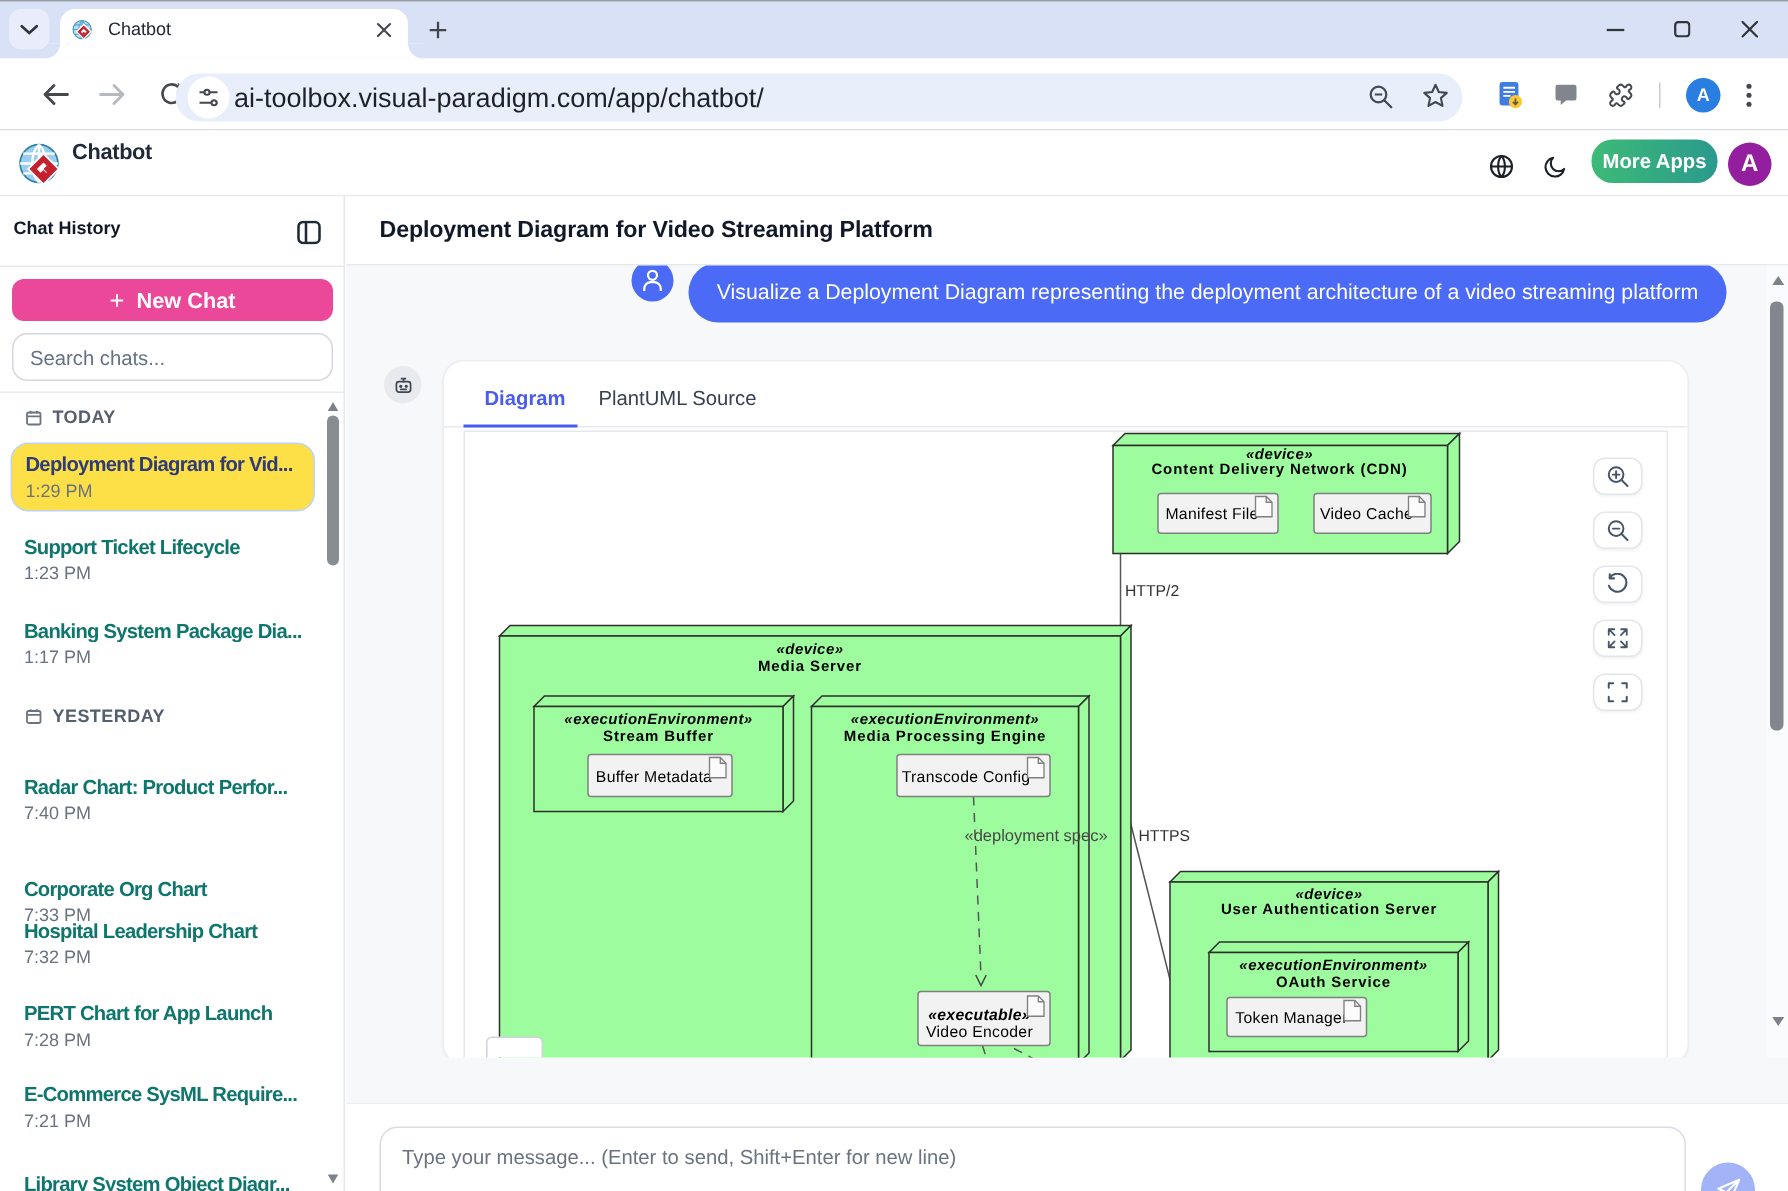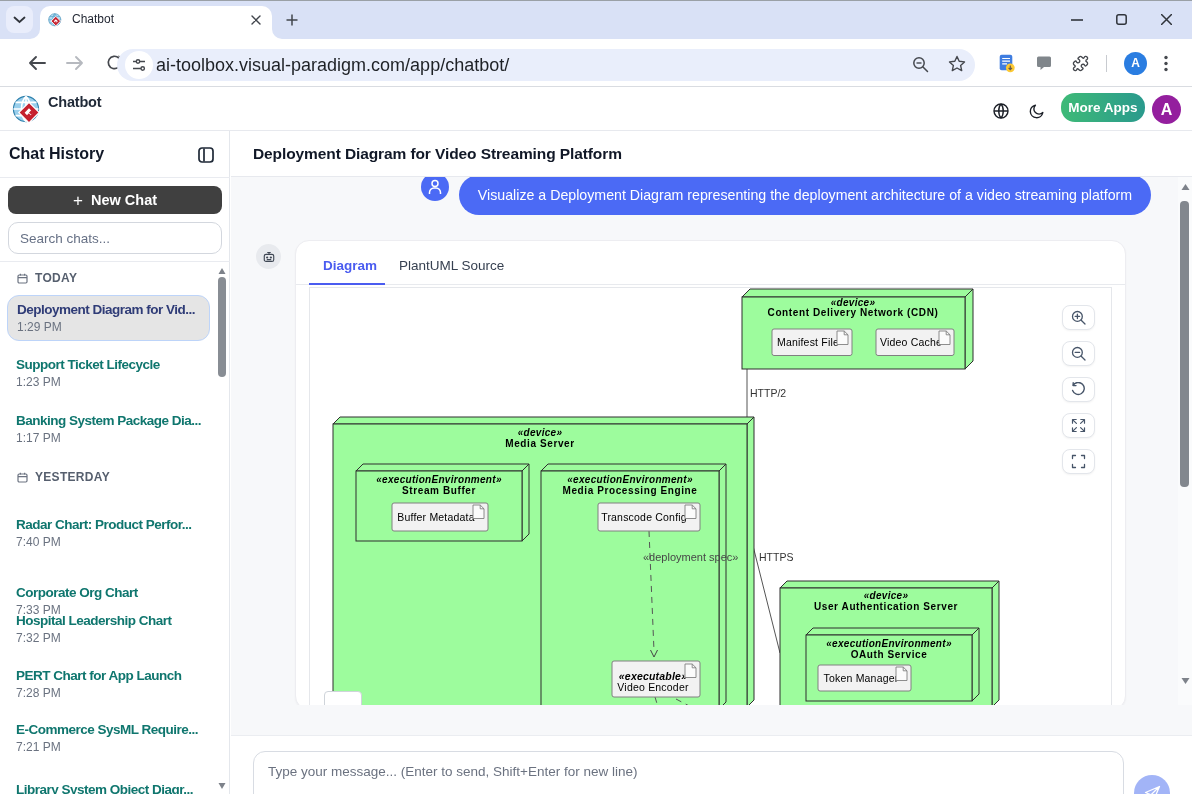--- a/index.html
+++ b/index.html
@@ -2,21 +2,21 @@
 <html><head>
 <meta charset="utf-8">
 <style>
 html,body{margin:0;padding:0;}
 body{width:1192px;height:794px;overflow:hidden;font-family:"Liberation Sans",sans-serif;}
 .ab{position:absolute;}
 #page{position:relative;width:1192px;height:794px;background:#fff;overflow:hidden;}
 svg{display:block;}
 .sechead{left:17px;height:16px;display:flex;align-items:center;gap:7px;font-size:12px;font-weight:700;color:#565f6e;letter-spacing:0.3px;}
 .item{left:7px;width:203px;height:46px;border-radius:12px;padding:6px 9px;box-sizing:border-box;}
-.item.sel{background:#e5e5e5;border:1px solid #bdd4f9;}
+.item.sel{background:#fde047;border:1px solid #bdd4f9;}
 .t1{font-size:13.5px;font-weight:600;color:#0f766e;white-space:nowrap;overflow:hidden;letter-spacing:-0.5px;}
 .t2{font-size:12px;color:#6a7280;margin-top:3px;}
 .ctl{left:831px;width:33px;height:25px;background:#fff;border:1px solid #e3e6eb;border-radius:8px;box-sizing:border-box;display:flex;align-items:center;justify-content:center;box-shadow:0 1px 2px rgba(0,0,0,0.05);}
 .art rect{fill:#f2f2f2;stroke:#808080;stroke-width:1;rx:2;}
 .art text{font-size:10.5px;letter-spacing:0.2px;fill:#000;text-anchor:middle;}
 .st{font-size:10px;font-style:italic;font-weight:600;letter-spacing:0.3px;}
 .tt{font-size:10px;font-weight:700;letter-spacing:0.6px;}
 </style>
 </head>
 <body>
@@ -138,27 +138,27 @@
         </g>
       </svg>
   <svg class="ab" style="left:1029px;top:16px;" width="16" height="16" viewBox="0 0 16 16">
         <path d="M13.8 9.6 A6.3 6.3 0 1 1 6.4 2.2 A5 5 0 0 0 13.8 9.6 Z" stroke="#1b1f27" stroke-width="1.4" fill="none" stroke-linejoin="round"></path>
       </svg>
   <div class="ab" style="left:1061px;top:6px;width:84px;height:29px;border-radius:14px;background:linear-gradient(90deg,#3eba77,#2a9a8d);color:#fff;font-size:13.5px;font-weight:700;text-align:center;line-height:29px;">More Apps</div>
   <div class="ab" style="left:1152px;top:8px;width:29px;height:29px;border-radius:50%;background:#941f9e;color:#fff;font-size:16px;font-weight:700;text-align:center;line-height:29px;">A</div>
 </div>
 
 <div class="ab" id="sidebar" style="left:0;top:131px;width:230px;height:663px;background:#fff;border-right:1px solid #e4e7ec;box-sizing:border-box;">
-  <div class="ab" style="left:9px;top:14px;font-size:16px;font-weight:700;color:#111827;">Chat History</div>
+  <div class="ab" style="left:9px;top:14px;font-size:12px;font-weight:700;color:#111827;">Chat History</div>
   <svg class="ab" style="left:198px;top:16px;" width="16" height="16" viewBox="0 0 16 16">
         <rect x="1" y="1" width="14" height="14" rx="3" stroke="#1f2937" stroke-width="1.7" fill="none"></rect>
         <path d="M6 1.5 V14.5" stroke="#1f2937" stroke-width="1.7"></path>
       </svg>
   <div class="ab" style="left:0;top:46px;width:230px;height:1px;background:#e9ebf0;"></div>
-  <div class="ab" style="left:8px;top:55px;width:214px;height:28px;border-radius:8px;background:#404040;color:#fff;text-align:center;font-size:14.5px;font-weight:600;line-height:28px;"><span style="font-weight:400;font-size:17px;position:relative;top:0.5px;">+</span>&nbsp;&nbsp;New Chat</div>
+  <div class="ab" style="left:8px;top:55px;width:214px;height:28px;border-radius:8px;background:#ec4899;color:#fff;text-align:center;font-size:14.5px;font-weight:600;line-height:28px;"><span style="font-weight:400;font-size:17px;position:relative;top:0.5px;">+</span>&nbsp;&nbsp;New Chat</div>
   <div class="ab" style="left:8px;top:91px;width:214px;height:32px;border-radius:10px;border:1px solid #d3d7de;box-sizing:border-box;background:#fff;"></div>
   <div class="ab" style="left:20px;top:100px;font-size:13.5px;color:#667085;">Search chats...</div>
   <div class="ab" style="left:0;top:130px;width:230px;height:1px;background:#e9ebf0;"></div>
   <div class="ab" id="chatlist" style="left:0;top:131px;width:230px;height:532px;overflow:hidden;">
     <div class="ab sechead" style="top:8px;">
       <svg class="cal" width="11" height="11" viewBox="0 0 11 11">
             <g stroke="#6b7280" stroke-width="1.2" fill="none">
               <rect x="1" y="2" width="9" height="8" rx="1.2"></rect>
               <path d="M1 4.6 H10 M3.4 0.8 V2.6 M7.6 0.8 V2.6"></path>
             </g>

